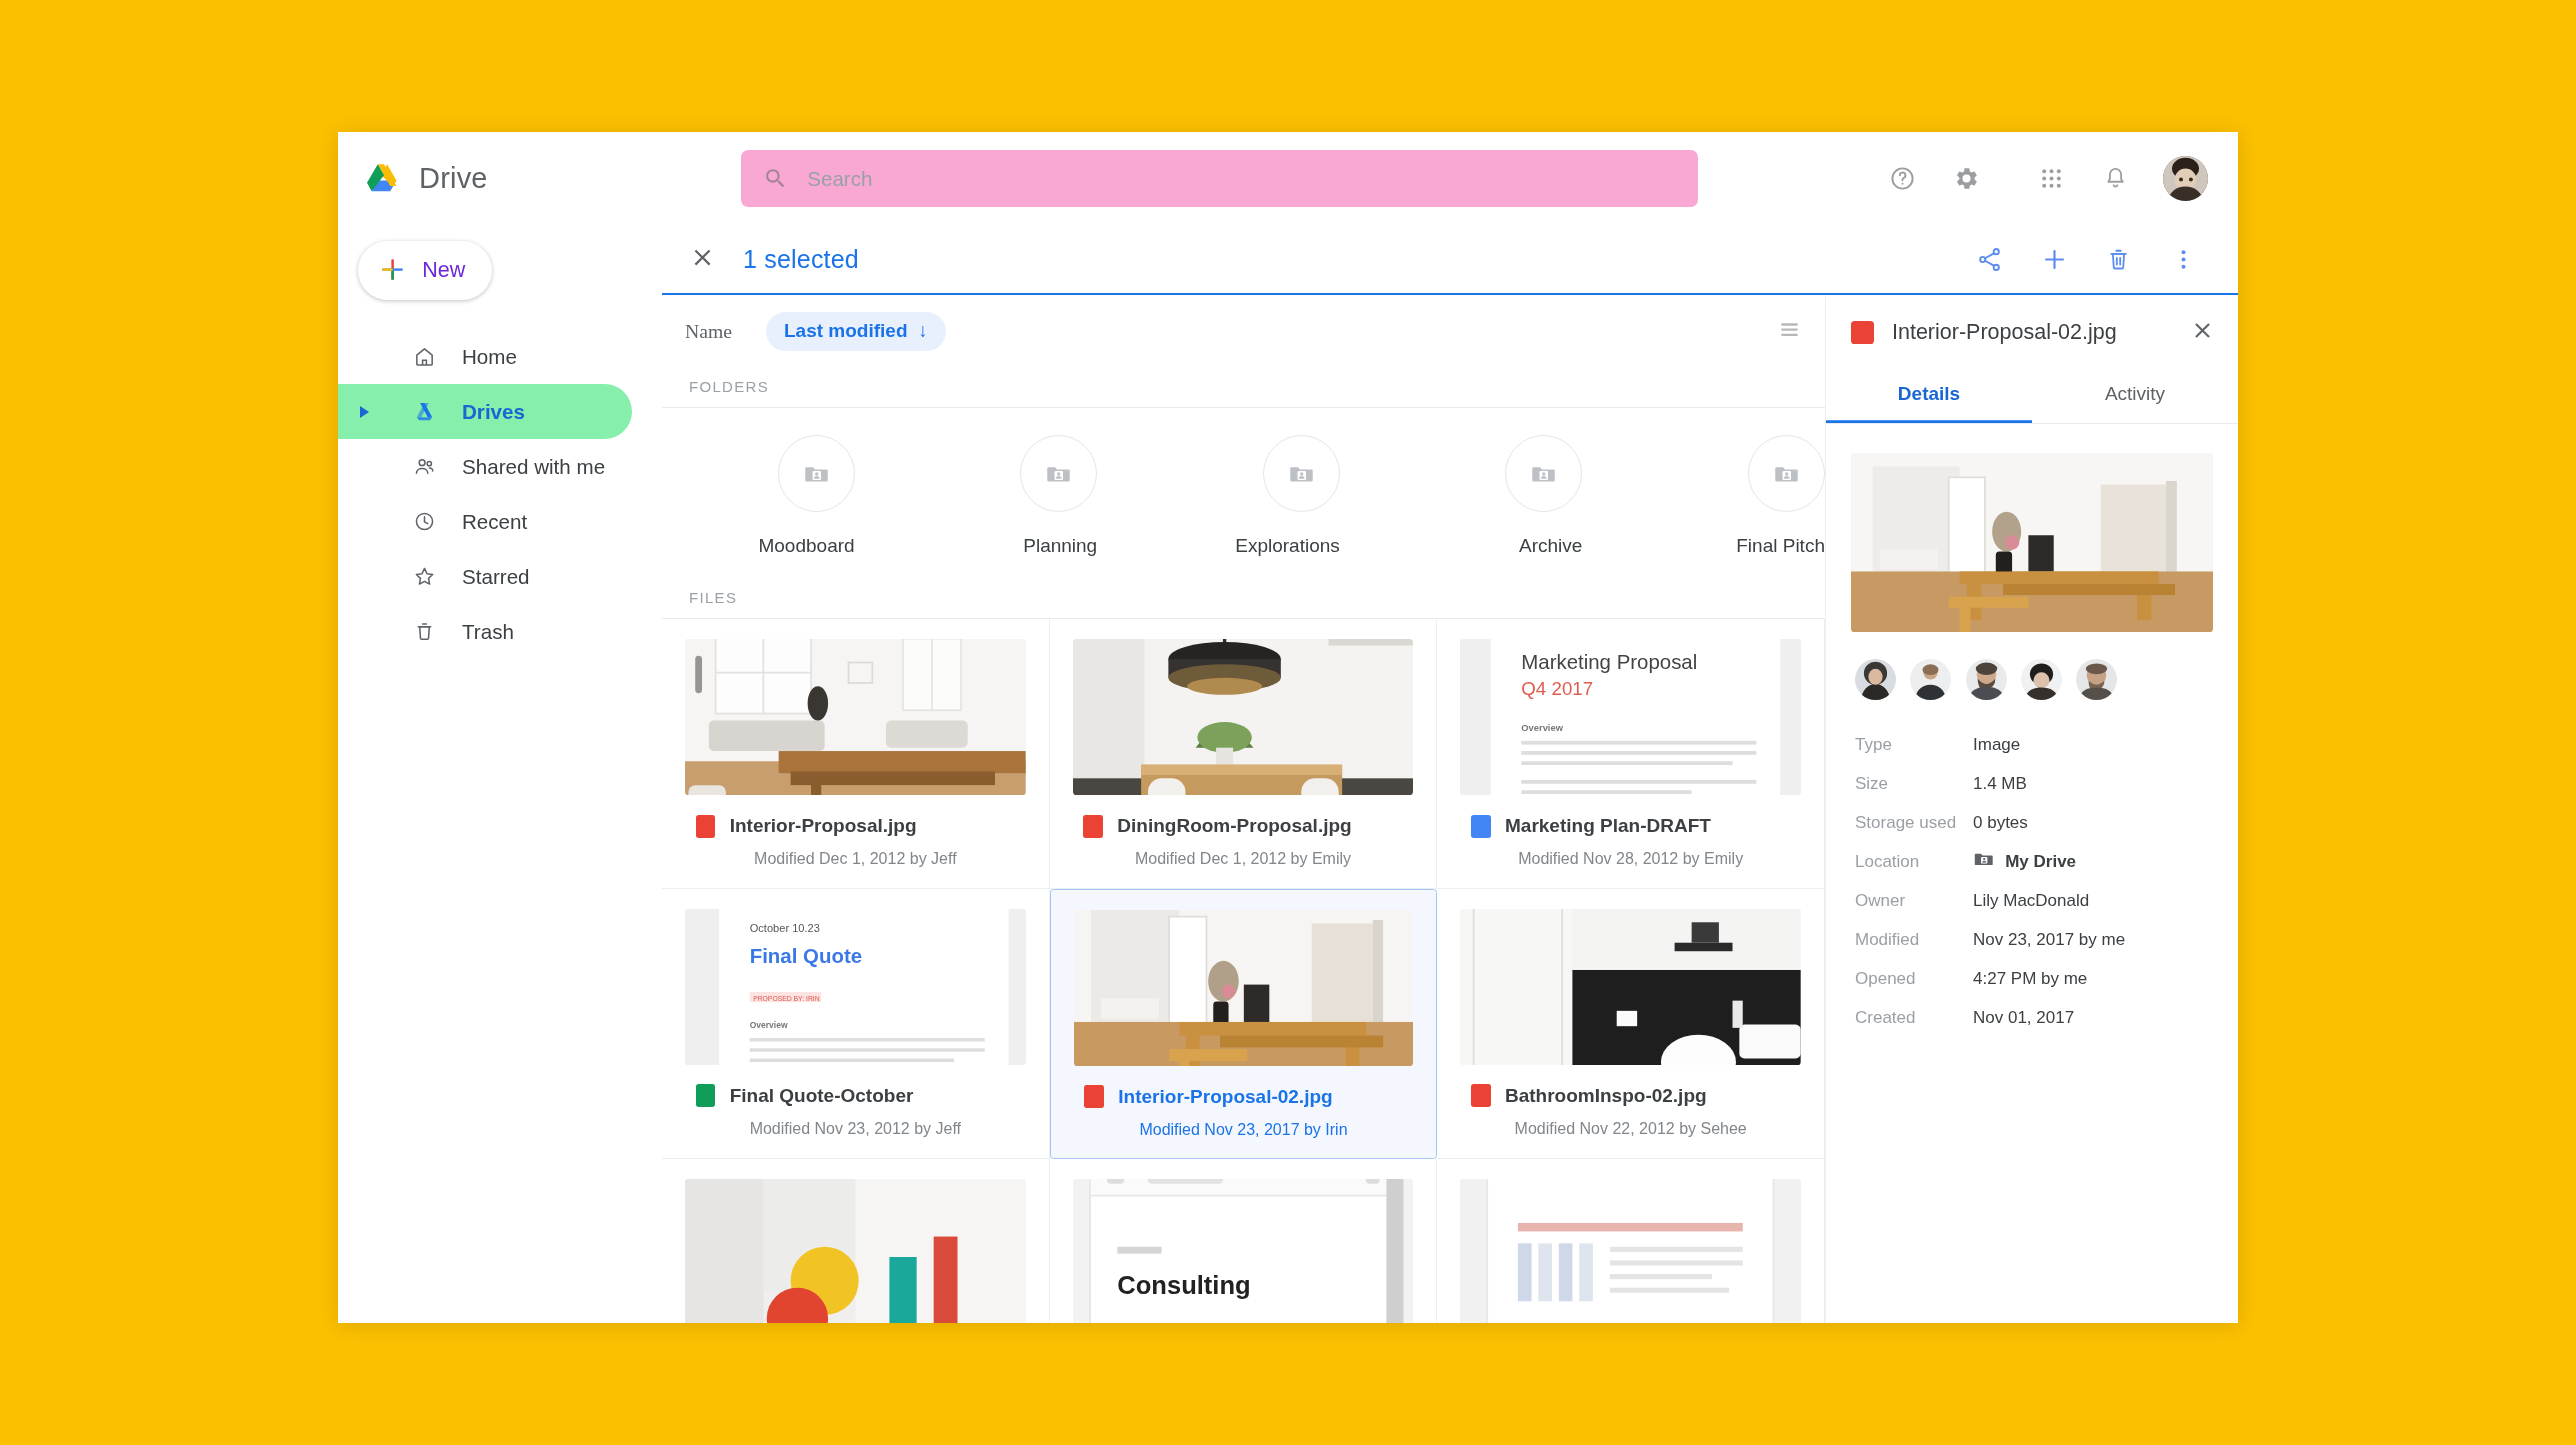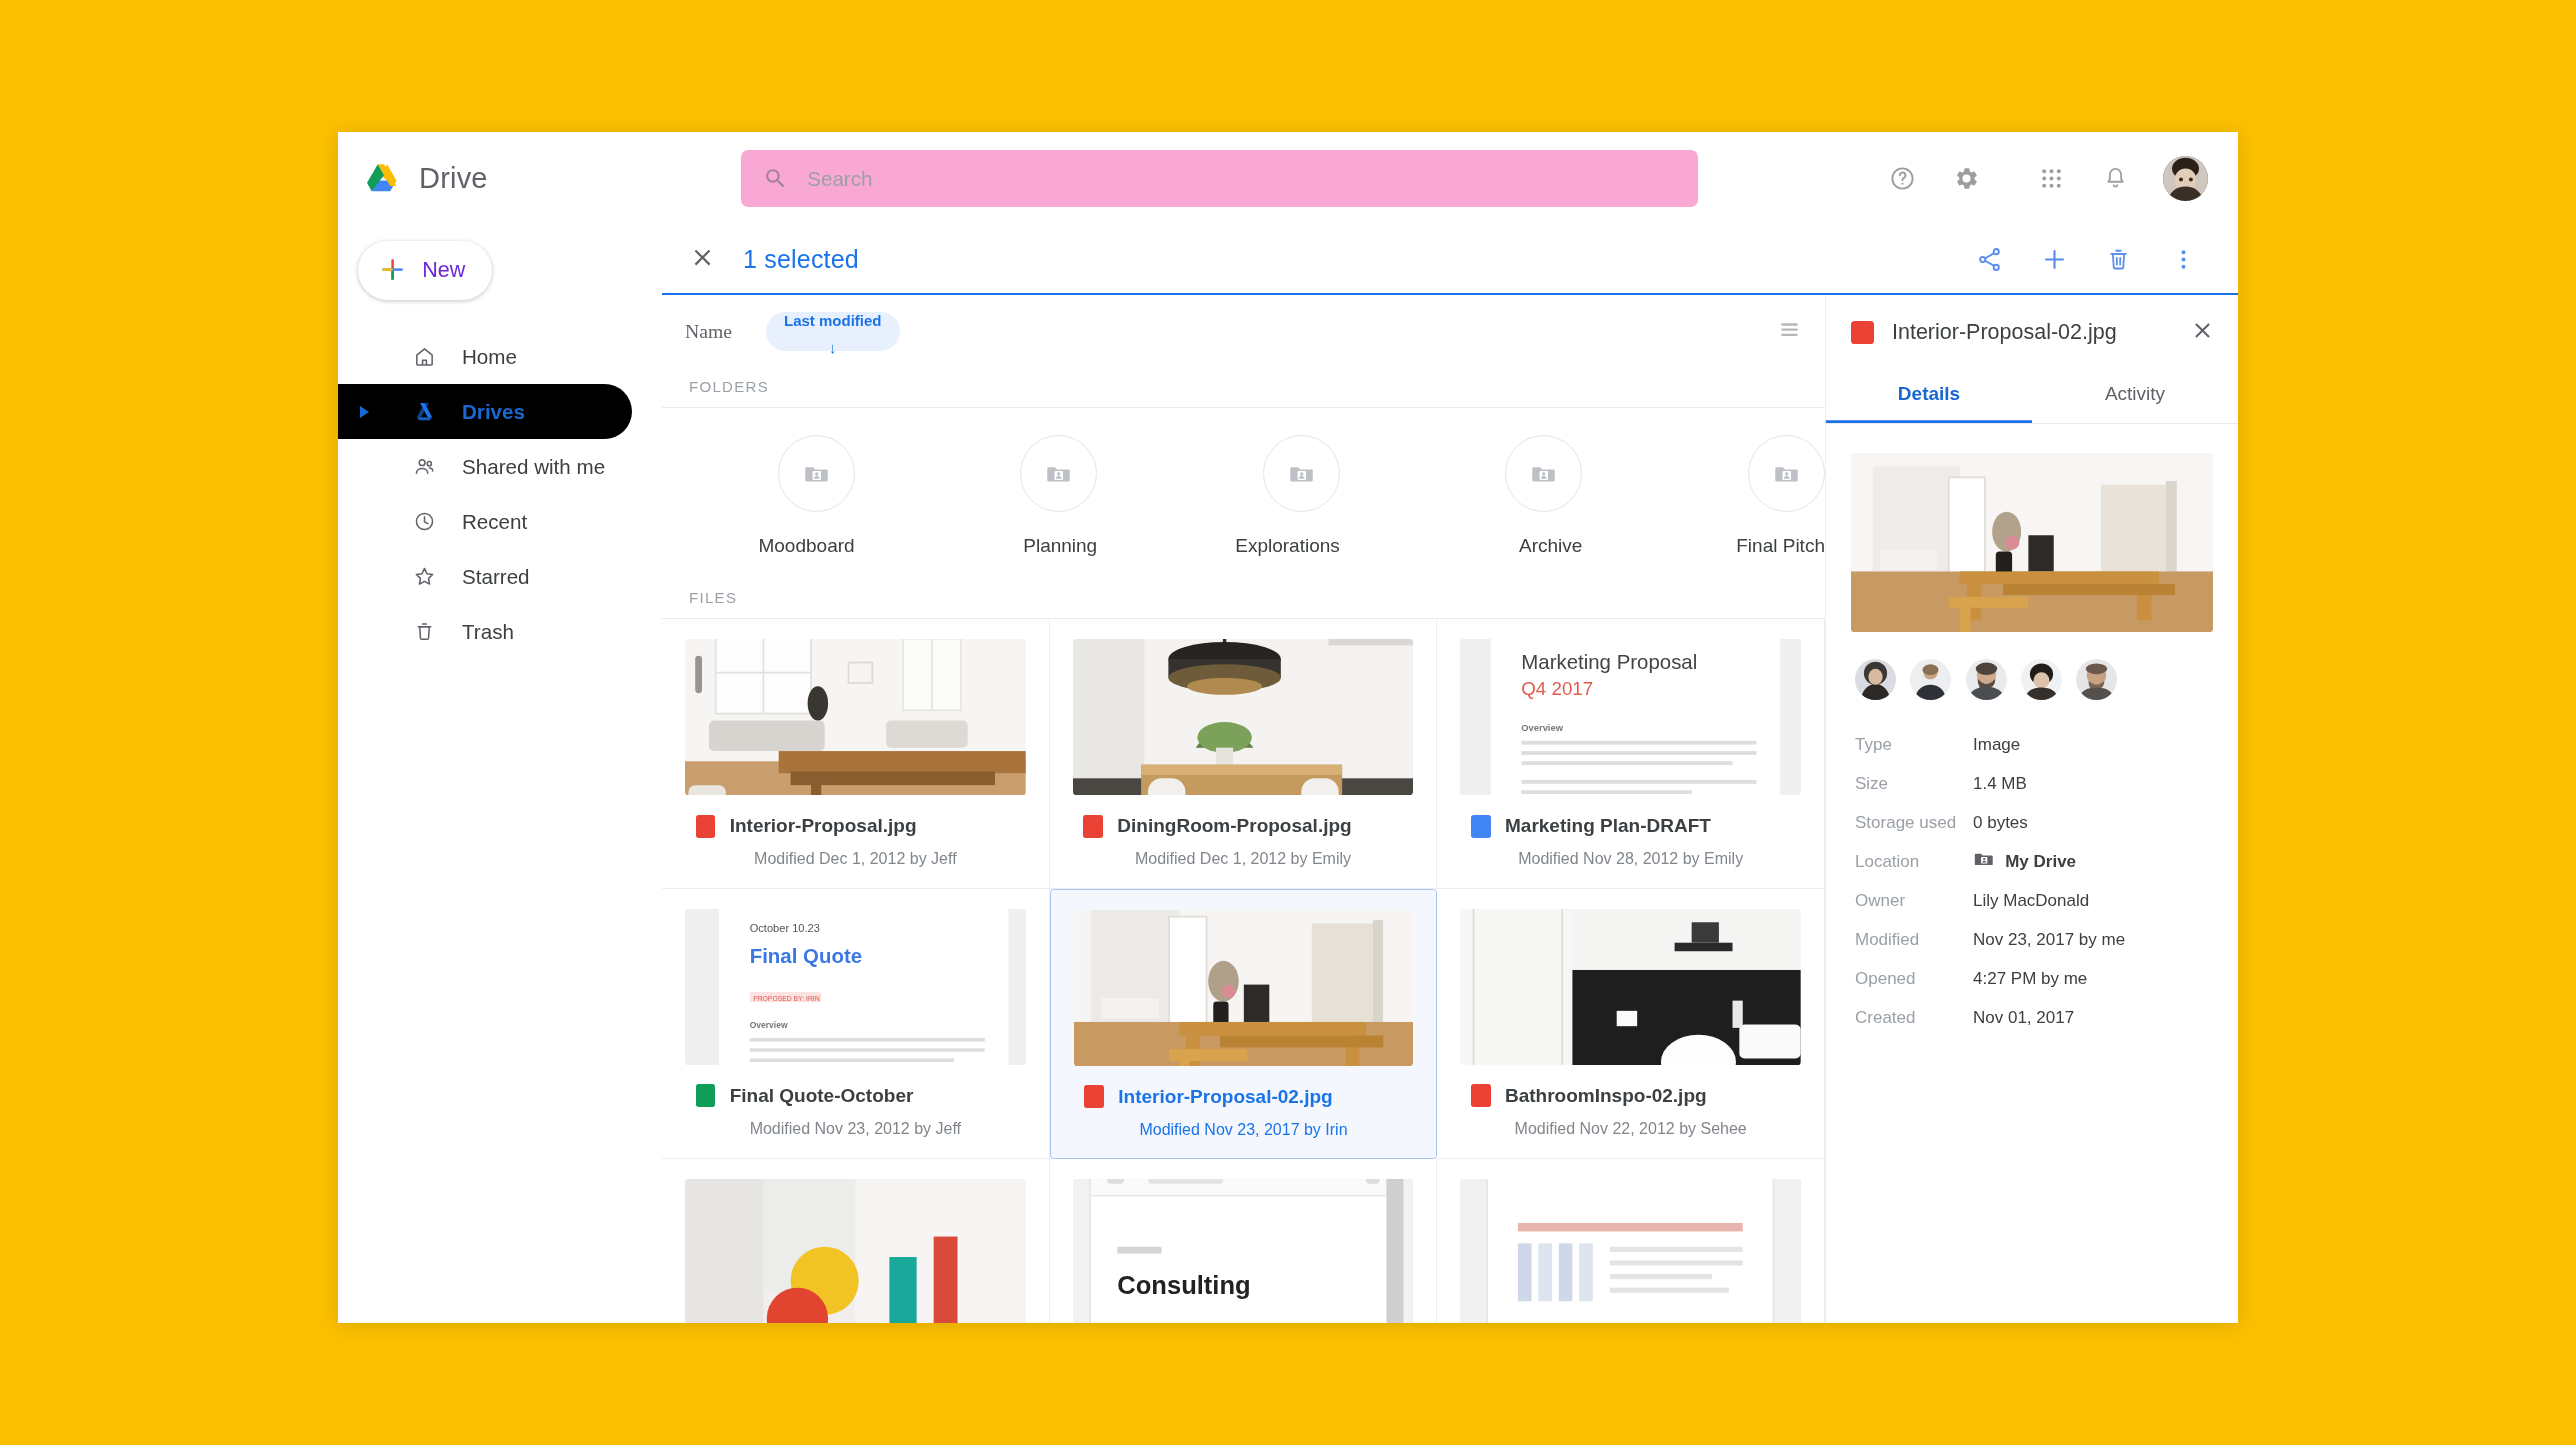--- a/index.html
+++ b/index.html
@@ -81,37 +81,37 @@
   }
   .newbtn .label { font-size: 21.5px; color: #6d28d9; margin-left: 16px; }
   .navlist { margin-top: 29px; }
   .navitem {
     height: 55px; display: flex; align-items: center;
     border-radius: 0 28px 28px 0; padding-left: 71px; cursor: pointer;
     position: relative; margin-right: 30px;
   }
   .navitem .nicon { width: 30px; display: flex; justify-content: center; }
   .navitem .nlabel { font-size: 20.6px; color: #3c4043; margin-left: 23px; }
-  .navitem.active { background: #000000; }
+  .navitem.active { background: #86efac; }
   .navitem.active .nlabel { color: #1967d2; font-weight: bold; }
   .caret { position: absolute; left: 21.5px; width: 0; height: 0;
     border-left: 9px solid #1967d2; border-top: 6.3px solid transparent;
     border-bottom: 6.3px solid transparent; }
 
   
   .main {
     position: absolute; left: 324px; top: 165px; right: 413px; bottom: 0;
     background: #fff; overflow: hidden;
   }
   .sortrow { height: 68px; display: flex; align-items: center; padding: 0 23px 0 23px; }
   .sortname { font-size: 19.7px; color: #5f6368; margin-left: 0; font-family: Liberation Serif, serif; }
   .sortchip {
-    margin-left: 34px; background: #e8f0fe; color: #1a73e8; font-size: 15px;
-    height: 39px; border-radius: 19.7px; padding: 0 18px; display: flex;
-    align-items: center; gap: 10.7px; cursor: pointer; font-weight: bold; flex-direction: column;
+    margin-left: 34px; background: #e8f0fe; color: #1a73e8; font-size: 19px;
+    height: 39px; border-radius: 19.7px; padding: 14px 18px; display: flex;
+    align-items: center; gap: 10.7px; cursor: pointer; font-weight: bold;
   }
   .viewtoggle { margin-left: auto; cursor: pointer; opacity: .45; }
 
   .sectionlabel {
     font-size: 15px; letter-spacing: 1.3px; color: #9aa0a6; padding: 12.5px 0 0 27px;
   }
   .divider { height: 0.9px; background: #e8eaed; margin: 12.5px 0 0 0; }
 
   .folders { display: flex; padding: 27px 0 0 27px; gap: 77px; }
   .folder { width: 170px; display: flex; flex-direction: column; align-items: flex-end; cursor: pointer; }

